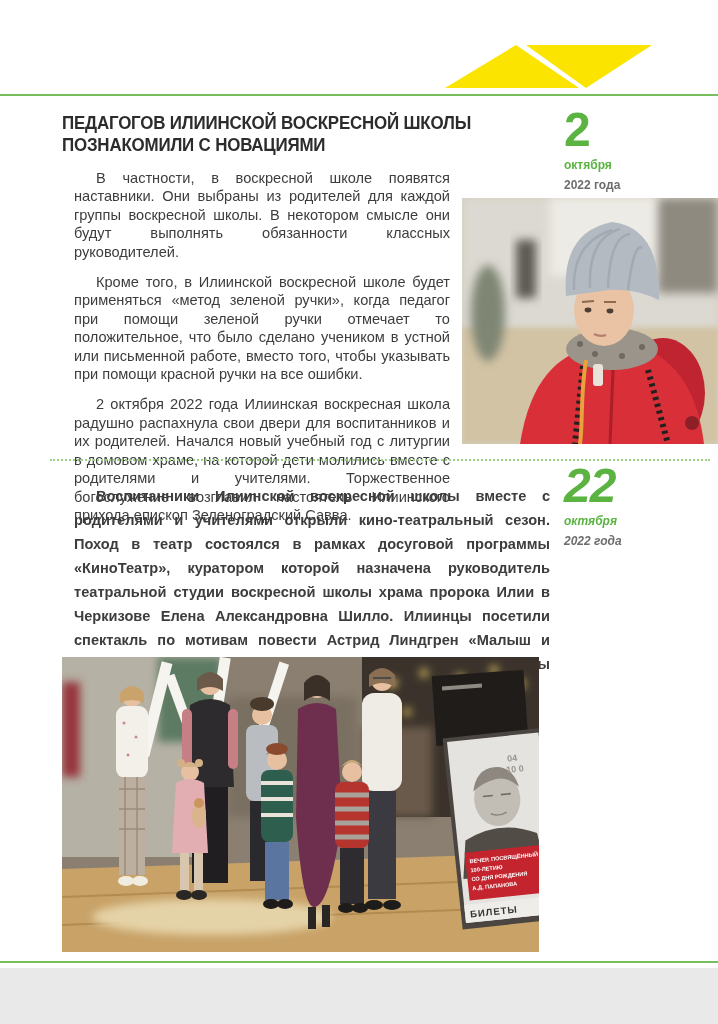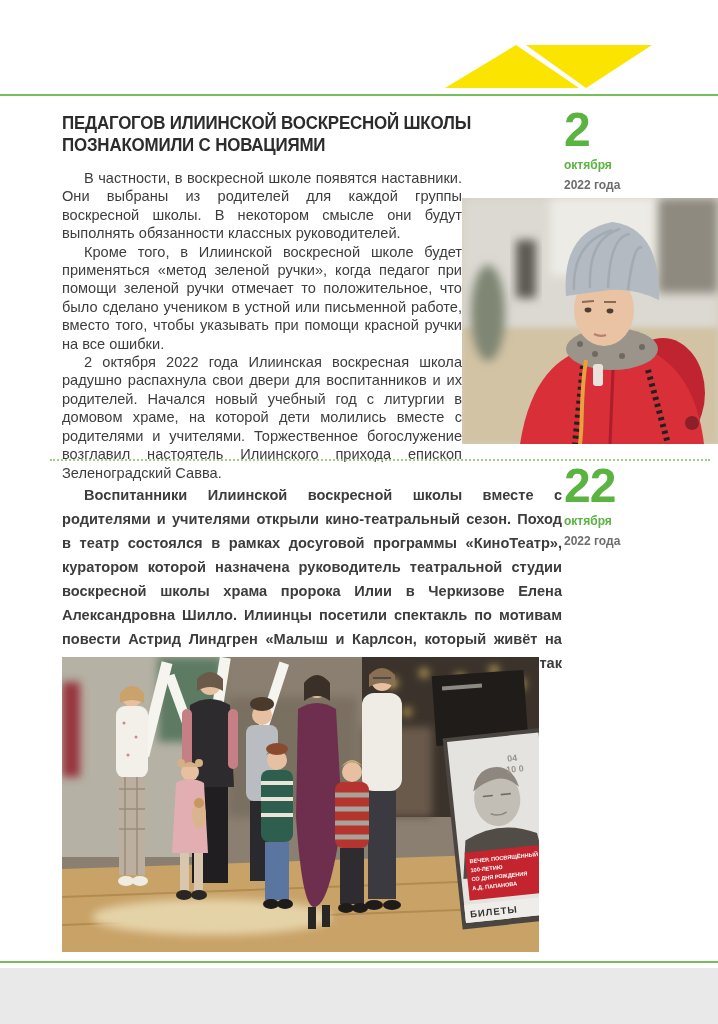--- a/index.html
+++ b/index.html
@@ -21,26 +21,26 @@
   .dotted-divider{position:absolute;left:50px;top:459px;width:660px;height:0;
     border-top:2px dotted var(--dotted-green);}
   .article{position:absolute;}
   .article-1{left:62px;top:112px;width:400px;}
   .article-2{left:62px;top:472px;width:500px;}
   .article h1{margin:0;padding:0;font-size:18px;line-height:22px;font-weight:bold;
     color:var(--heading);letter-spacing:-0.2px;}
   .title-line{white-space:nowrap;transform:scaleX(0.94);transform-origin:0 50%;}
   .body{margin-top:13px;}
   .article-2 .body{margin-top:11px;}
-  .body p{margin:0;text-indent:22px;text-align:justify;font-size:14.6px;}
+  .body p{margin:12px;text-indent:22px;text-align:justify;font-size:14.6px;}
   .article-1 .body p{line-height:18.4px;}
   .article-2 .body p{line-height:24px;font-weight:bold;}
   .date-block{position:absolute;left:564px;width:150px;}
   .date-1{top:106px;}
-  .date-2{top:462px;}
+  .date-2{top:462px;font-style:italic;}
   .date-day{font-size:48px;line-height:48px;font-weight:bold;color:var(--accent-green);letter-spacing:-1px;}
   .date-month{font-size:12px;line-height:20px;font-weight:bold;color:var(--accent-green);margin-top:1px;}
   .date-year{font-size:12px;line-height:20px;font-weight:bold;color:var(--muted-gray);}
   .photo{position:absolute;margin:0;padding:0;overflow:hidden;}
   .photo svg{display:block;}
   .photo-1{left:462px;top:198px;width:256px;height:246px;}
   .photo-2{left:62px;top:657px;width:477px;height:295px;}
   .page-number{position:absolute;top:974px;right:44px;font-size:13px;font-weight:bold;
     color:var(--page-number);letter-spacing:6px;text-decoration:underline;}
 </style>

